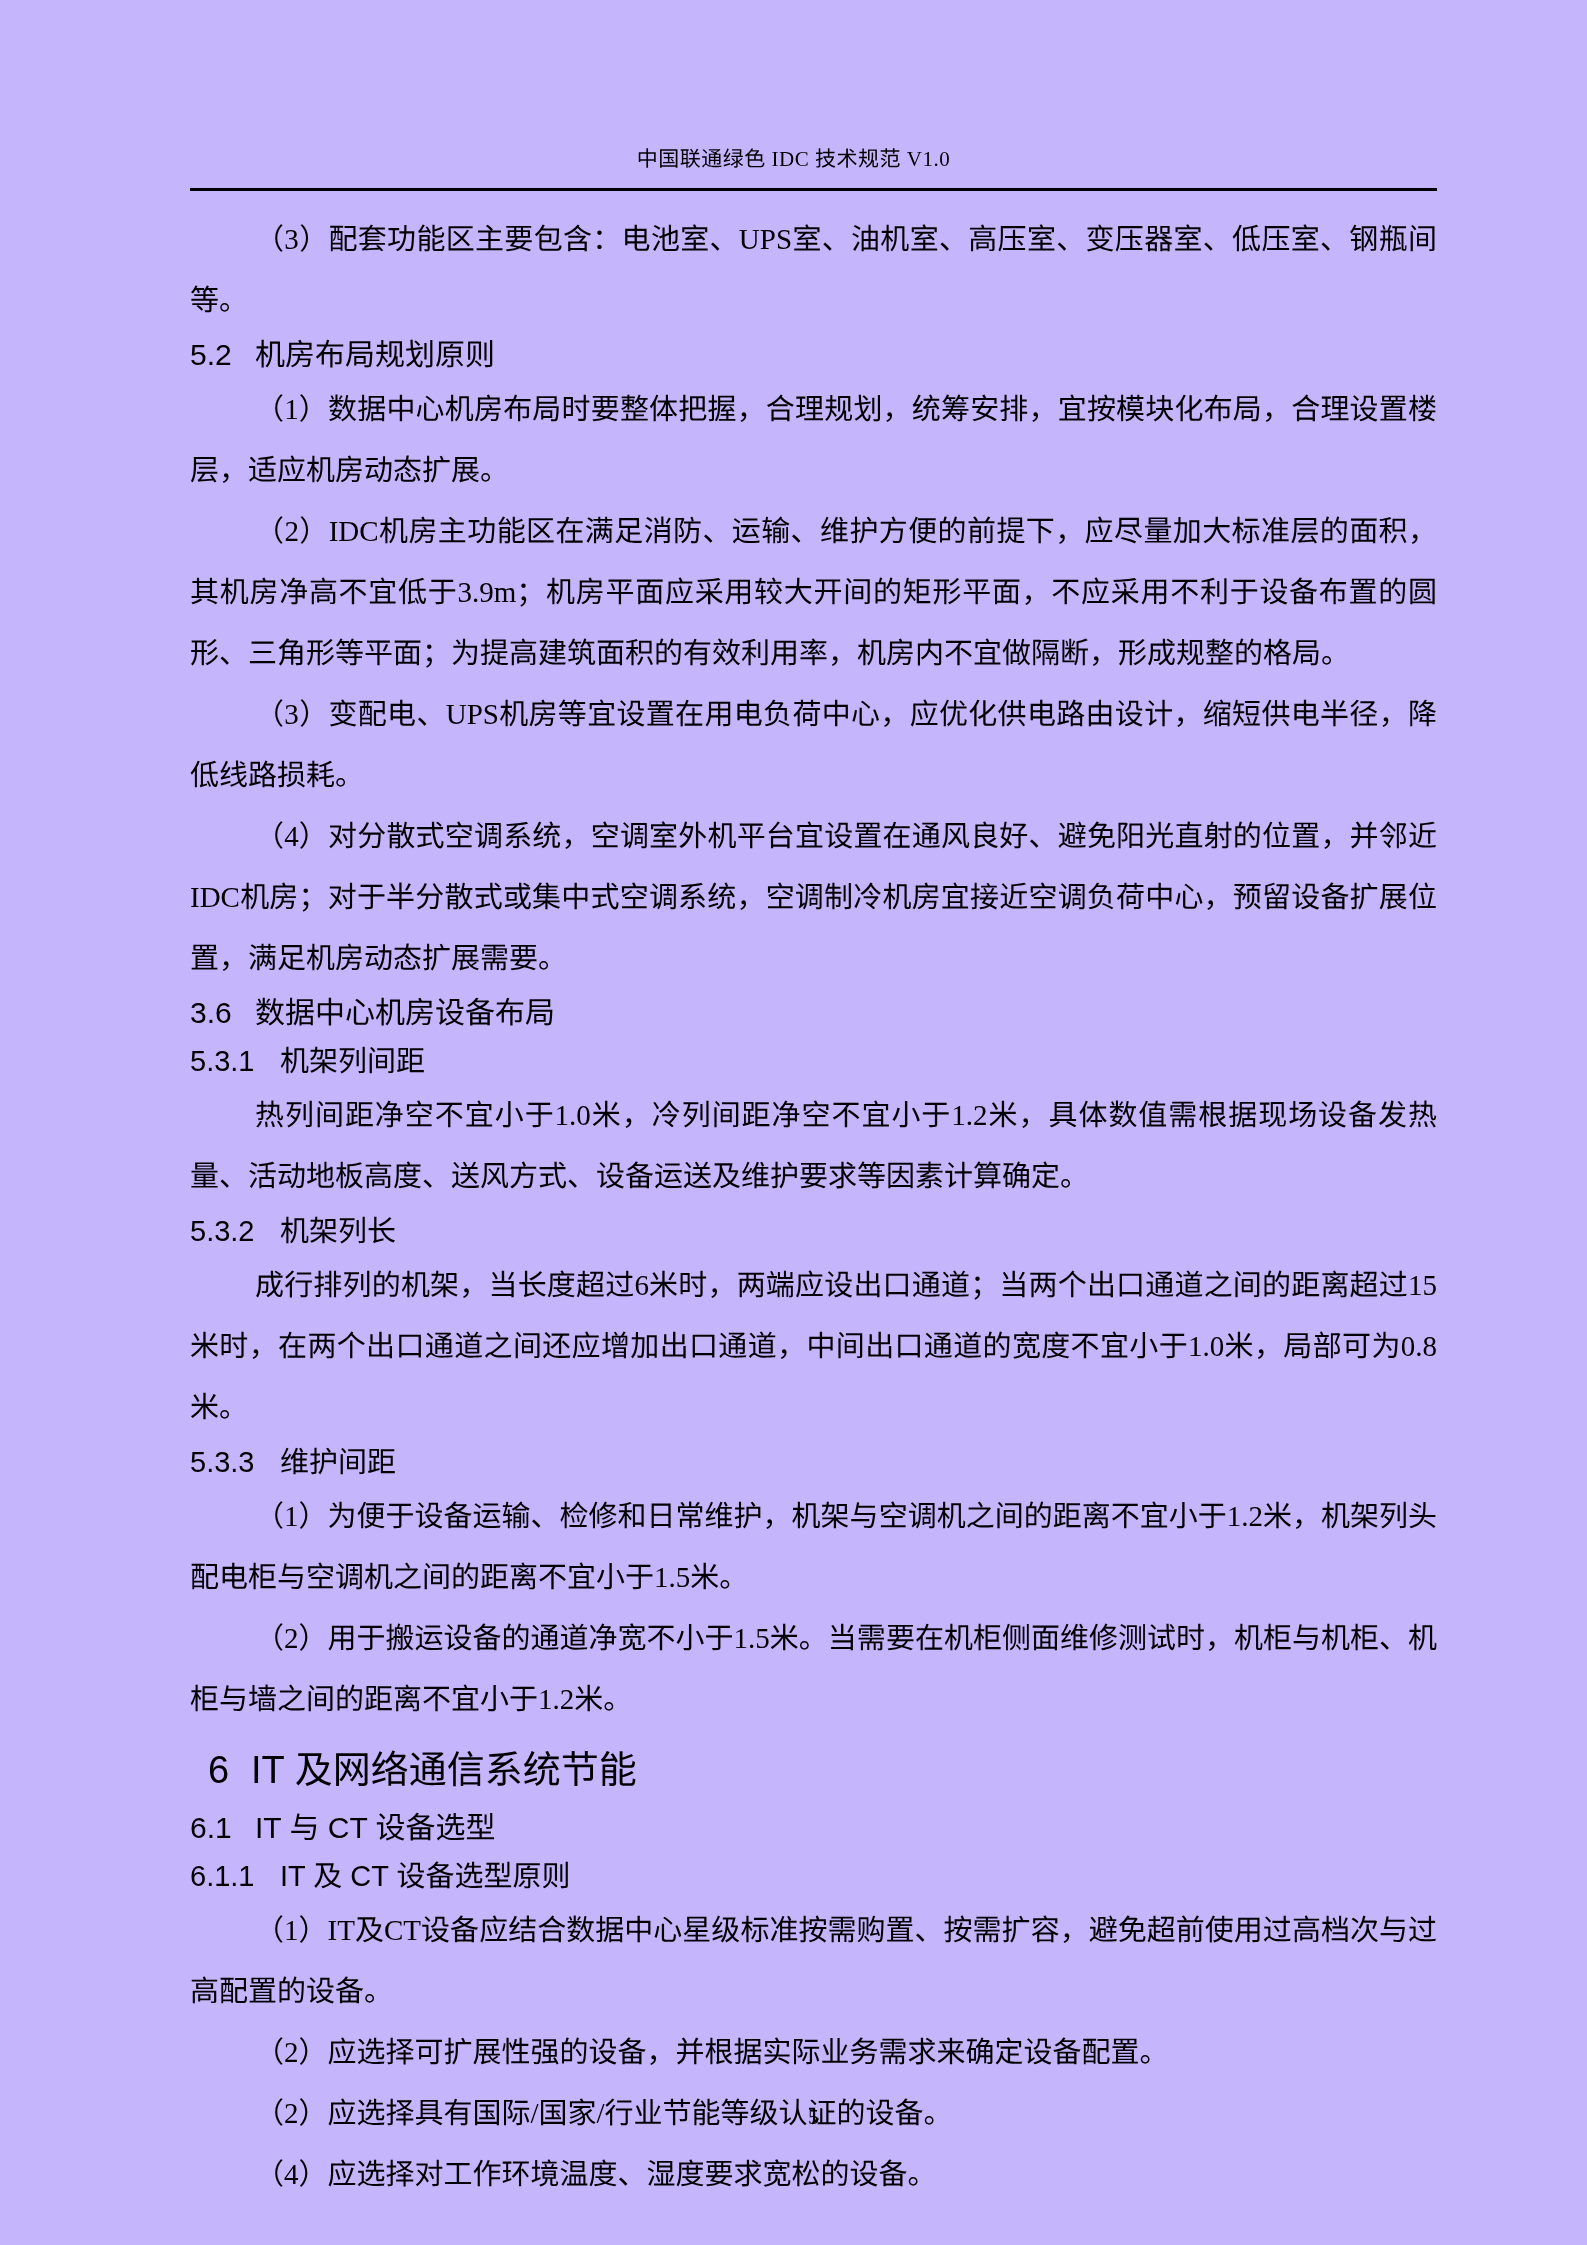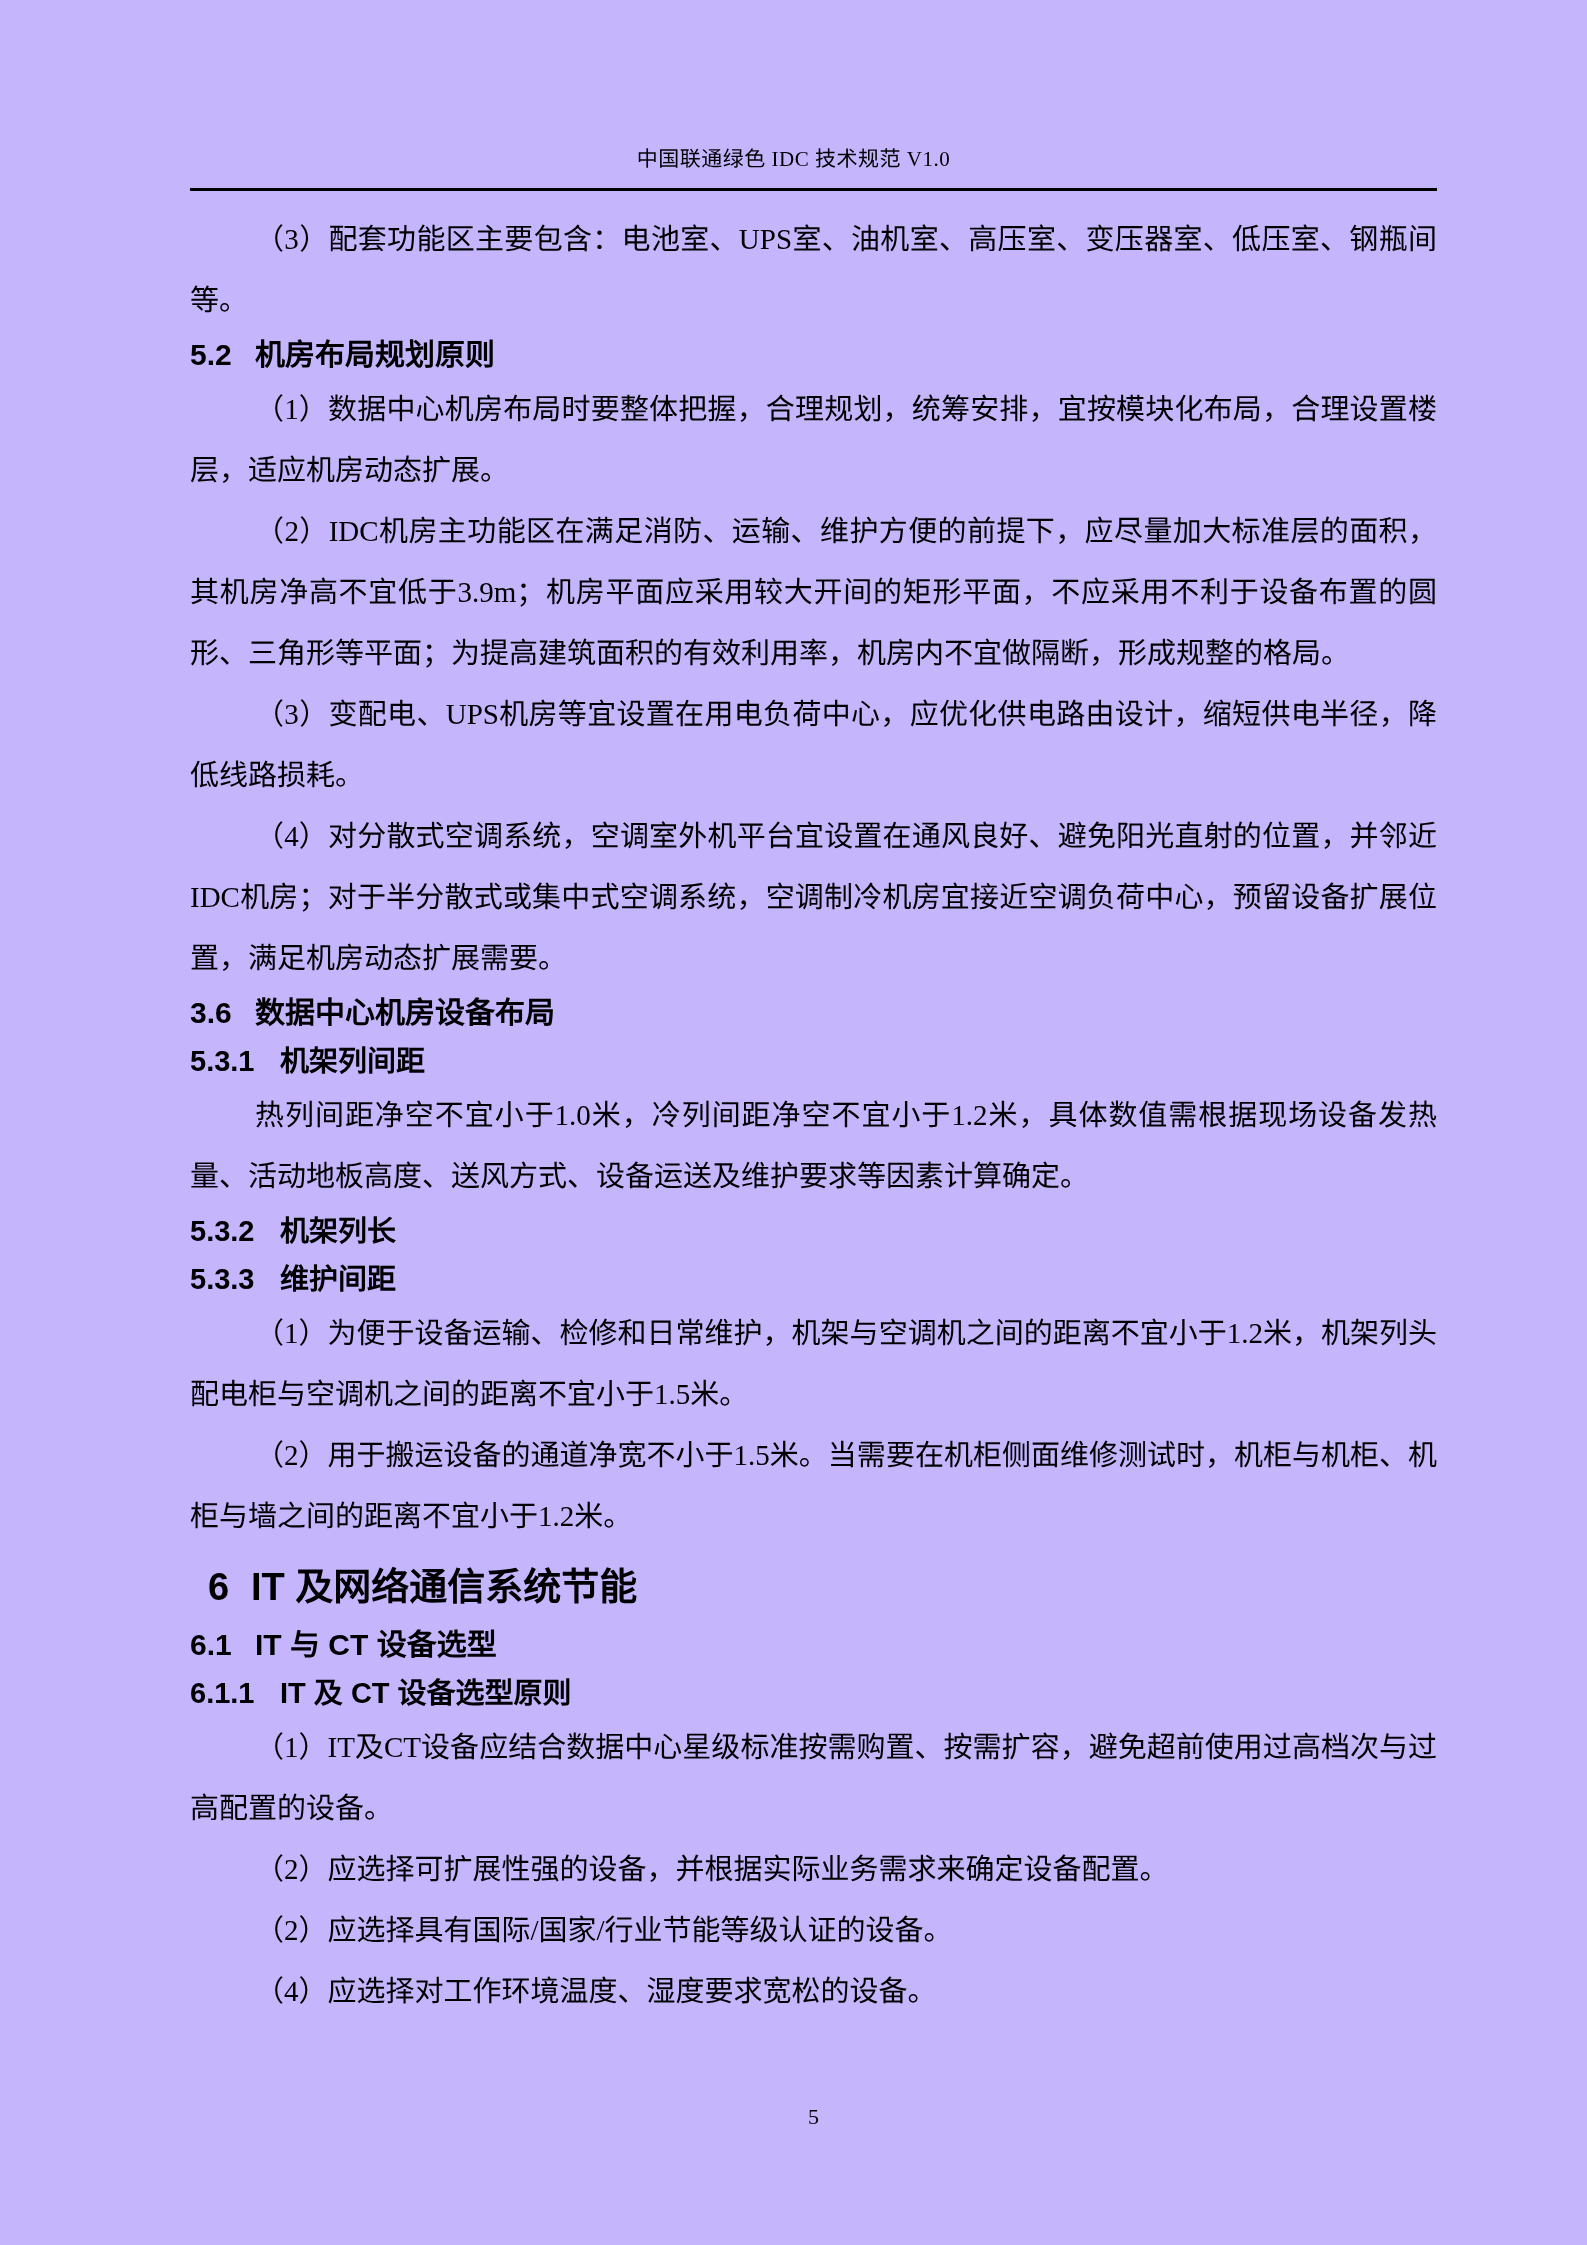--- a/index.html
+++ b/index.html
@@ -46,21 +46,21 @@
     margin: 0;
     font-size: 29px;
     line-height: 61px;
     text-align: justify;
     text-indent: 65px;
     word-break: break-all;
   }
   .doc .h1, .doc .h2, .doc .h3 {
     margin: 0;
     font-family: "Liberation Sans", "DejaVu Sans", sans-serif;
-    font-weight: bold;
+    font-weight: normal;
     white-space: nowrap;
   }
   .doc .h1 {
     font-size: 38px;
     line-height: 52px;
     margin-top: 14px;
     margin-bottom: 8px;
     margin-left: 18px;
   }
   .doc .h2 {
@@ -94,20 +94,21 @@
       <div class="p">（3）配套功能区主要包含：电池室、UPS室、油机室、高压室、变压器室、低压室、钢瓶间等。</div>
       <div class="h2"><span class="num">5.2</span><span class="title">机房布局规划原则</span></div>
       <div class="p">（1）数据中心机房布局时要整体把握，合理规划，统筹安排，宜按模块化布局，合理设置楼层，适应机房动态扩展。</div>
       <div class="p">（2）IDC机房主功能区在满足消防、运输、维护方便的前提下，应尽量加大标准层的面积，其机房净高不宜低于3.9m；机房平面应采用较大开间的矩形平面，不应采用不利于设备布置的圆形、三角形等平面；为提高建筑面积的有效利用率，机房内不宜做隔断，形成规整的格局。</div>
       <div class="p">（3）变配电、UPS机房等宜设置在用电负荷中心，应优化供电路由设计，缩短供电半径，降低线路损耗。</div>
       <div class="p">（4）对分散式空调系统，空调室外机平台宜设置在通风良好、避免阳光直射的位置，并邻近IDC机房；对于半分散式或集中式空调系统，空调制冷机房宜接近空调负荷中心，预留设备扩展位置，满足机房动态扩展需要。</div>
       <div class="h2"><span class="num">3.6</span><span class="title">数据中心机房设备布局</span></div>
       <div class="h3"><span class="num">5.3.1</span><span class="title">机架列间距</span></div>
       <div class="p">热列间距净空不宜小于1.0米，冷列间距净空不宜小于1.2米，具体数值需根据现场设备发热量、活动地板高度、送风方式、设备运送及维护要求等因素计算确定。</div>
       <div class="h3"><span class="num">5.3.2</span><span class="title">机架列长</span></div>
+      <div class="p">成行排列的机架，当长度超过6米时，两端应设出口通道；当两个出口通道之间的距离超过15米时，在两个出口通道之间还应增加出口通道，中间出口通道的宽度不宜小于1.0米，局部可为0.8米。</div>
       <div class="h3"><span class="num">5.3.3</span><span class="title">维护间距</span></div>
       <div class="p">（1）为便于设备运输、检修和日常维护，机架与空调机之间的距离不宜小于1.2米，机架列头配电柜与空调机之间的距离不宜小于1.5米。</div>
       <div class="p">（2）用于搬运设备的通道净宽不小于1.5米。当需要在机柜侧面维修测试时，机柜与机柜、机柜与墙之间的距离不宜小于1.2米。</div>
       <div class="h1"><span class="num">6</span><span class="title">IT 及网络通信系统节能</span></div>
       <div class="h2"><span class="num">6.1</span><span class="title">IT 与 CT 设备选型</span></div>
       <div class="h3"><span class="num">6.1.1</span><span class="title">IT 及 CT 设备选型原则</span></div>
       <div class="p">（1）IT及CT设备应结合数据中心星级标准按需购置、按需扩容，避免超前使用过高档次与过高配置的设备。</div>
       <div class="p">（2）应选择可扩展性强的设备，并根据实际业务需求来确定设备配置。</div>
       <div class="p">（2）应选择具有国际/国家/行业节能等级认证的设备。</div>
       <div class="p">（4）应选择对工作环境温度、湿度要求宽松的设备。</div>

